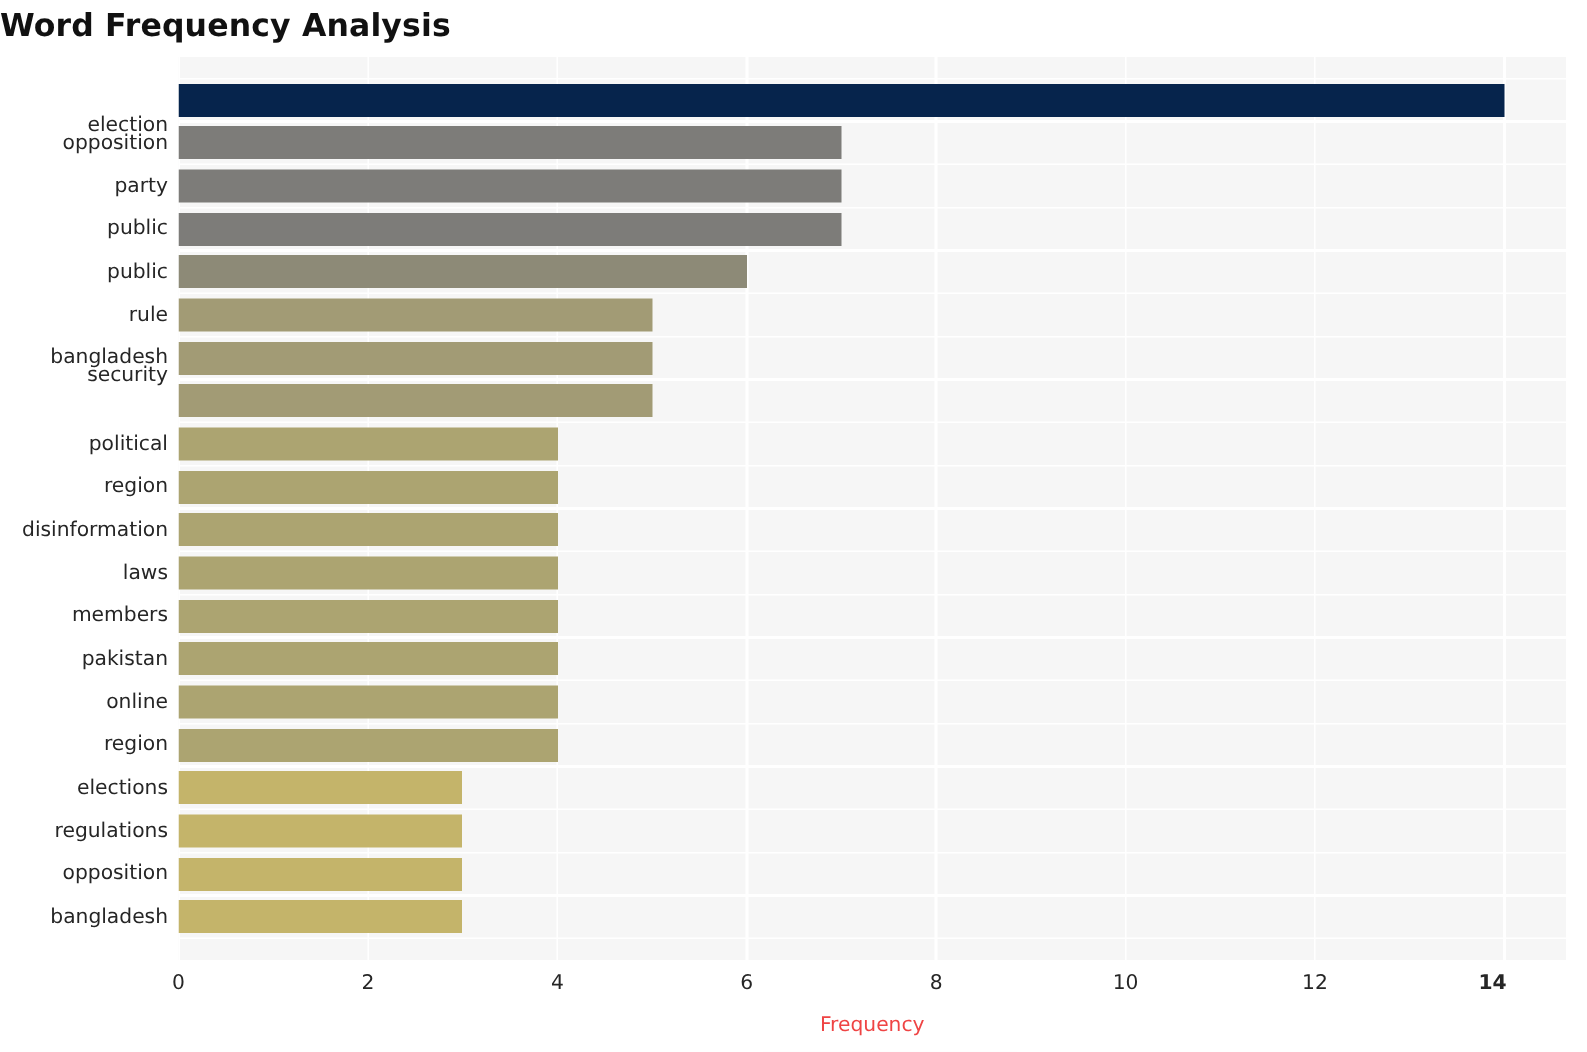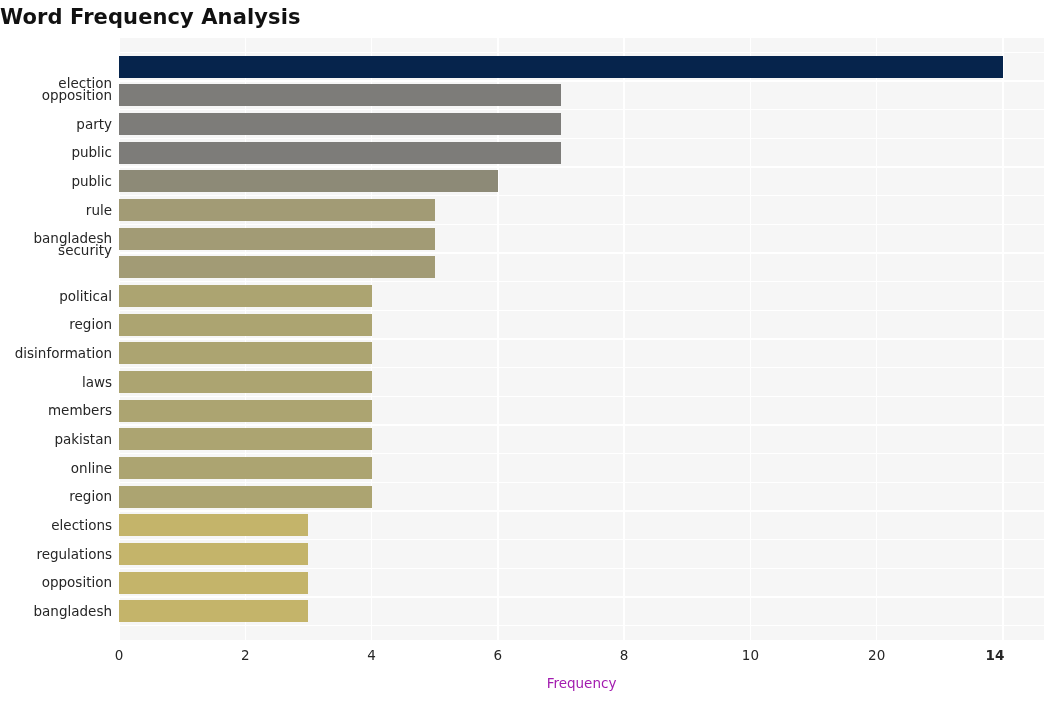--- a/index.html
+++ b/index.html
@@ -108,21 +108,21 @@
     color: #262626;
   }
 
   #x-axis-label {
     position: absolute;
     left: 119px;
     top: 675px;
     width: 925px;
     text-align: center;
     font-size: 13.5px;
-    color: #a21caf;
+    color: #ef4444;
   }
 </style>
 </head>
 <body>
 
 <div id="chart-root">
 
   <div id="chart-title">Word Frequency Analysis</div>
 
   <div id="y-axis">
@@ -200,19 +200,19 @@
       <div class="gridline-h" style="top: 586.967px;"></div>
     </div>
 
   <div id="x-axis">
       <div class="xtick" style="left: 119px;">0</div>
       <div class="xtick" style="left: 245.28px;">2</div>
       <div class="xtick" style="left: 371.56px;">4</div>
       <div class="xtick" style="left: 497.84px;">6</div>
       <div class="xtick" style="left: 624.119px;">8</div>
       <div class="xtick" style="left: 750.399px;">10</div>
-      <div class="xtick" style="left: 876.679px;">20</div>
+      <div class="xtick" style="left: 876.679px;">12</div>
       <div class="xtick" style="left: 995px; font-weight: bold;">14</div>
     </div>
 
   <div id="x-axis-label">Frequency</div>
 
 </div>
 
 </body></html>

